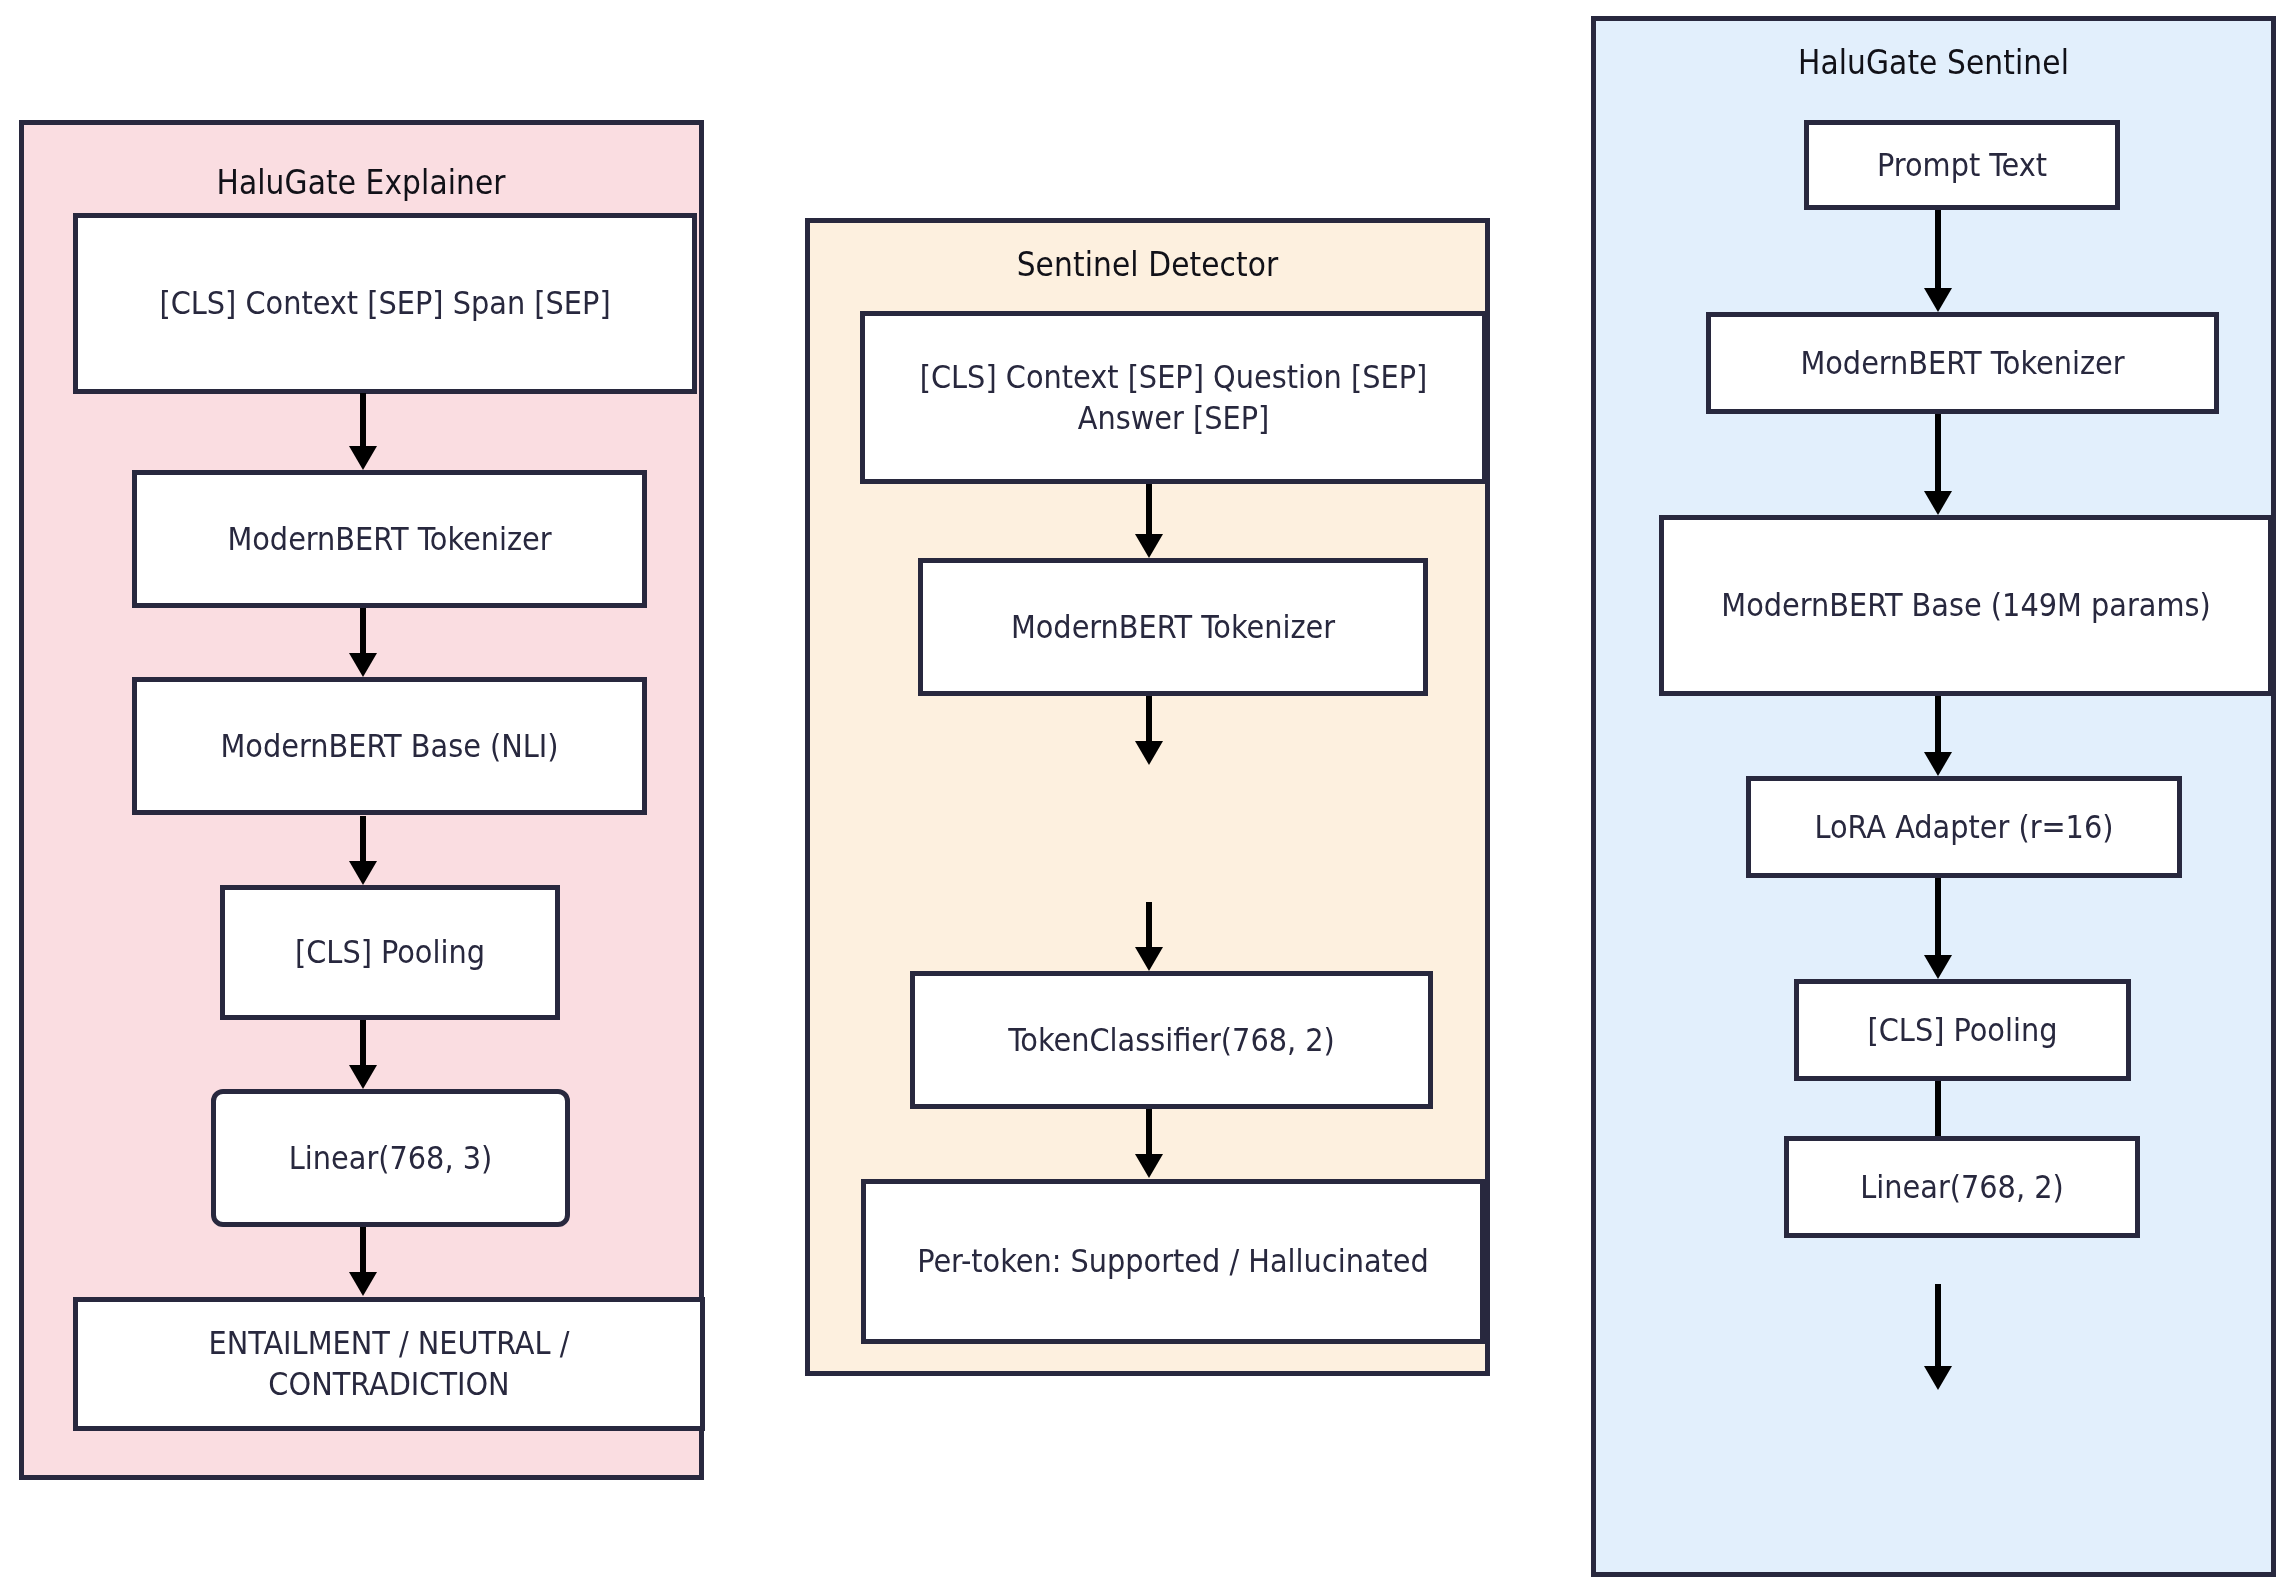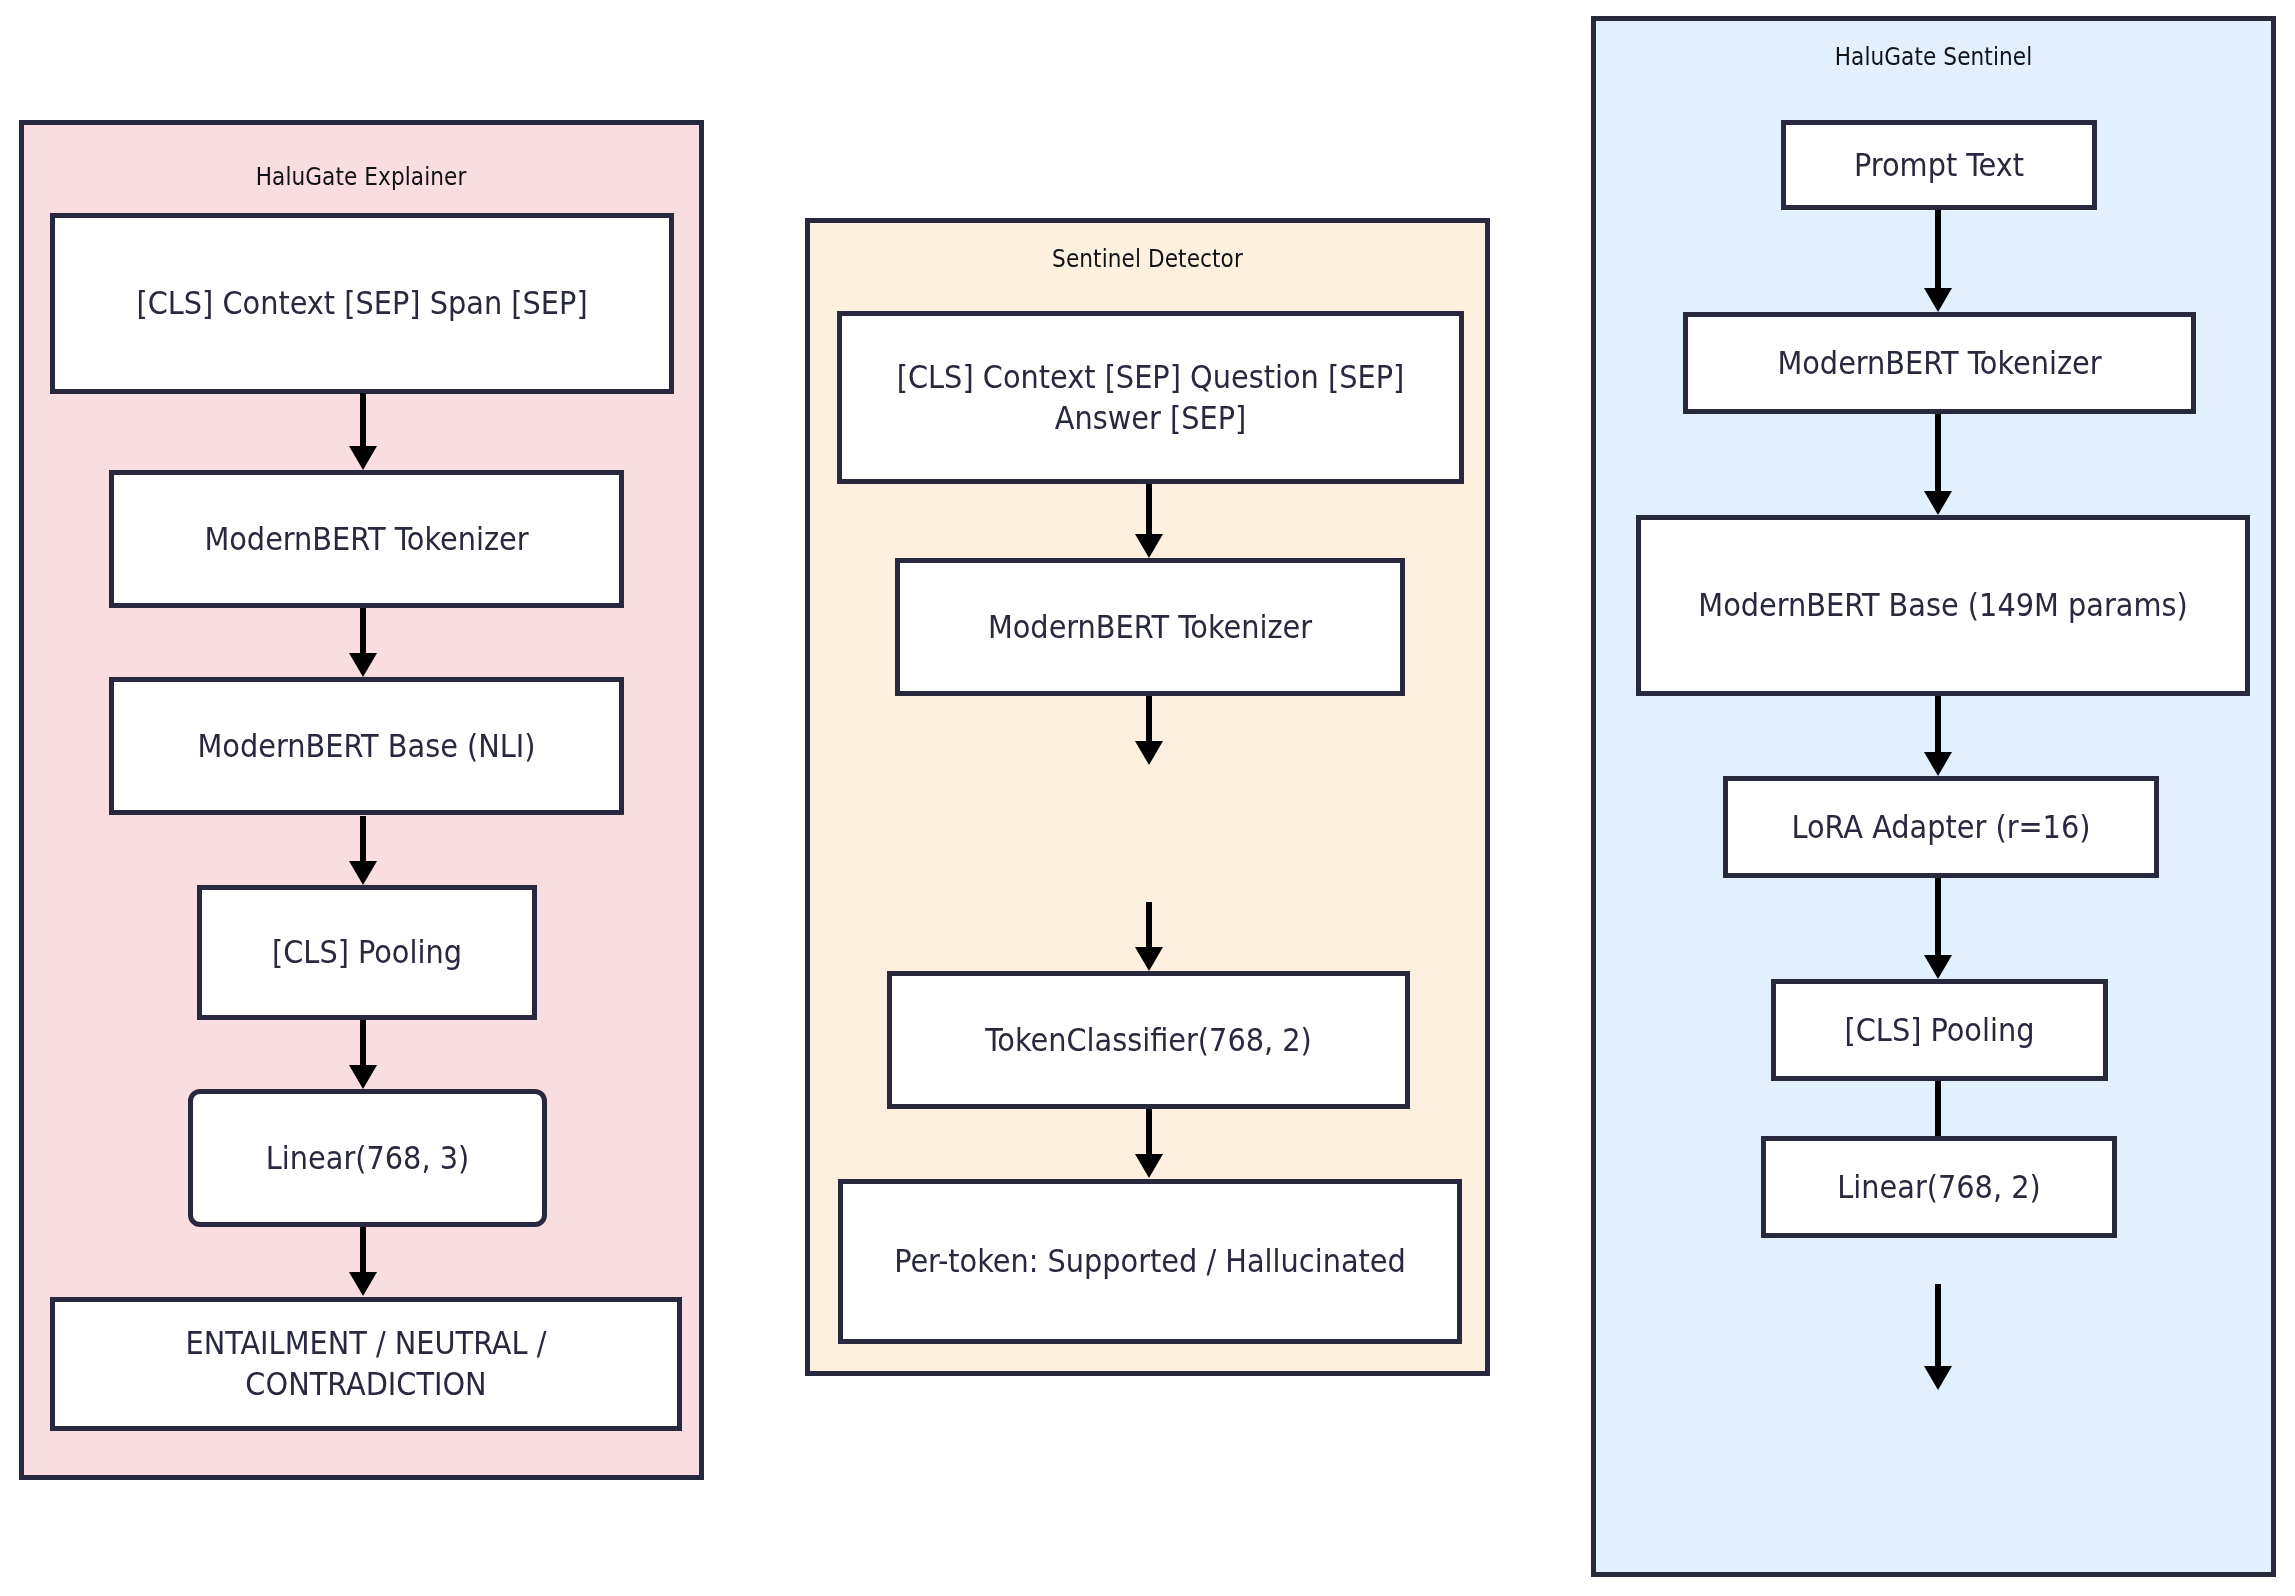--- a/index.html
+++ b/index.html
@@ -6,31 +6,31 @@
   body{width:2295px;height:1597px;position:relative;overflow:hidden;
        font-family:"DejaVu Sans Condensed","Liberation Sans",sans-serif;}
 
   .canvas{position:absolute;inset:0;}
 
   
   .cluster{position:absolute;box-sizing:border-box;border:5.3px solid #28283e;}
   .cluster::after{content:"";position:absolute;left:7.4px;top:7.4px;right:-7.4px;bottom:-7.4px;
                   background:#00000010;z-index:-1;}
   .cluster-title{position:absolute;left:0;right:0;text-align:center;
-                 color:#111118;font-size:24px;letter-spacing:0.1px;white-space:nowrap;}
+                 color:#111118;font-size:33px;letter-spacing:0.1px;white-space:nowrap;}
 
   #cluster-explainer{left:18.6px;  top:120px; width:685px; height:1360px; background:#fadde1;}
   #cluster-detector {left:805px;top:218px; width:685px; height:1158px; background:#fdf0df;}
   #cluster-sentinel {left:1591px;top:16px;  width:685px; height:1561px; background:#e2effc;}
 
   
   .node{position:absolute;box-sizing:border-box;background:#ffffff;
         border:5.3px solid #28283e;display:flex;align-items:center;
         justify-content:center;text-align:center;color:#28283e;
-        font-size:32px;line-height:1.28;padding:0 12px;}
+        font-size:32px;line-height:1.28;padding:0 12px;margin-left:23px;}
   .node::after{content:"";position:absolute;left:8.5px;top:8.5px;right:-8.5px;bottom:-8.5px;
                background:#00000010;z-index:-1;}
   .node span{position:relative;z-index:1;display:block;}
 
   
   .arrow{position:absolute;width:0;}
   .arrow .shaft{position:absolute;left:-2.7px;top:0;width:5.3px;background:#000;}
   .arrow .head{position:absolute;left:-14.3px;width:0;height:0;
                border-left:14.3px solid transparent;border-right:14.3px solid transparent;
                border-top:24.4px solid #000;}

